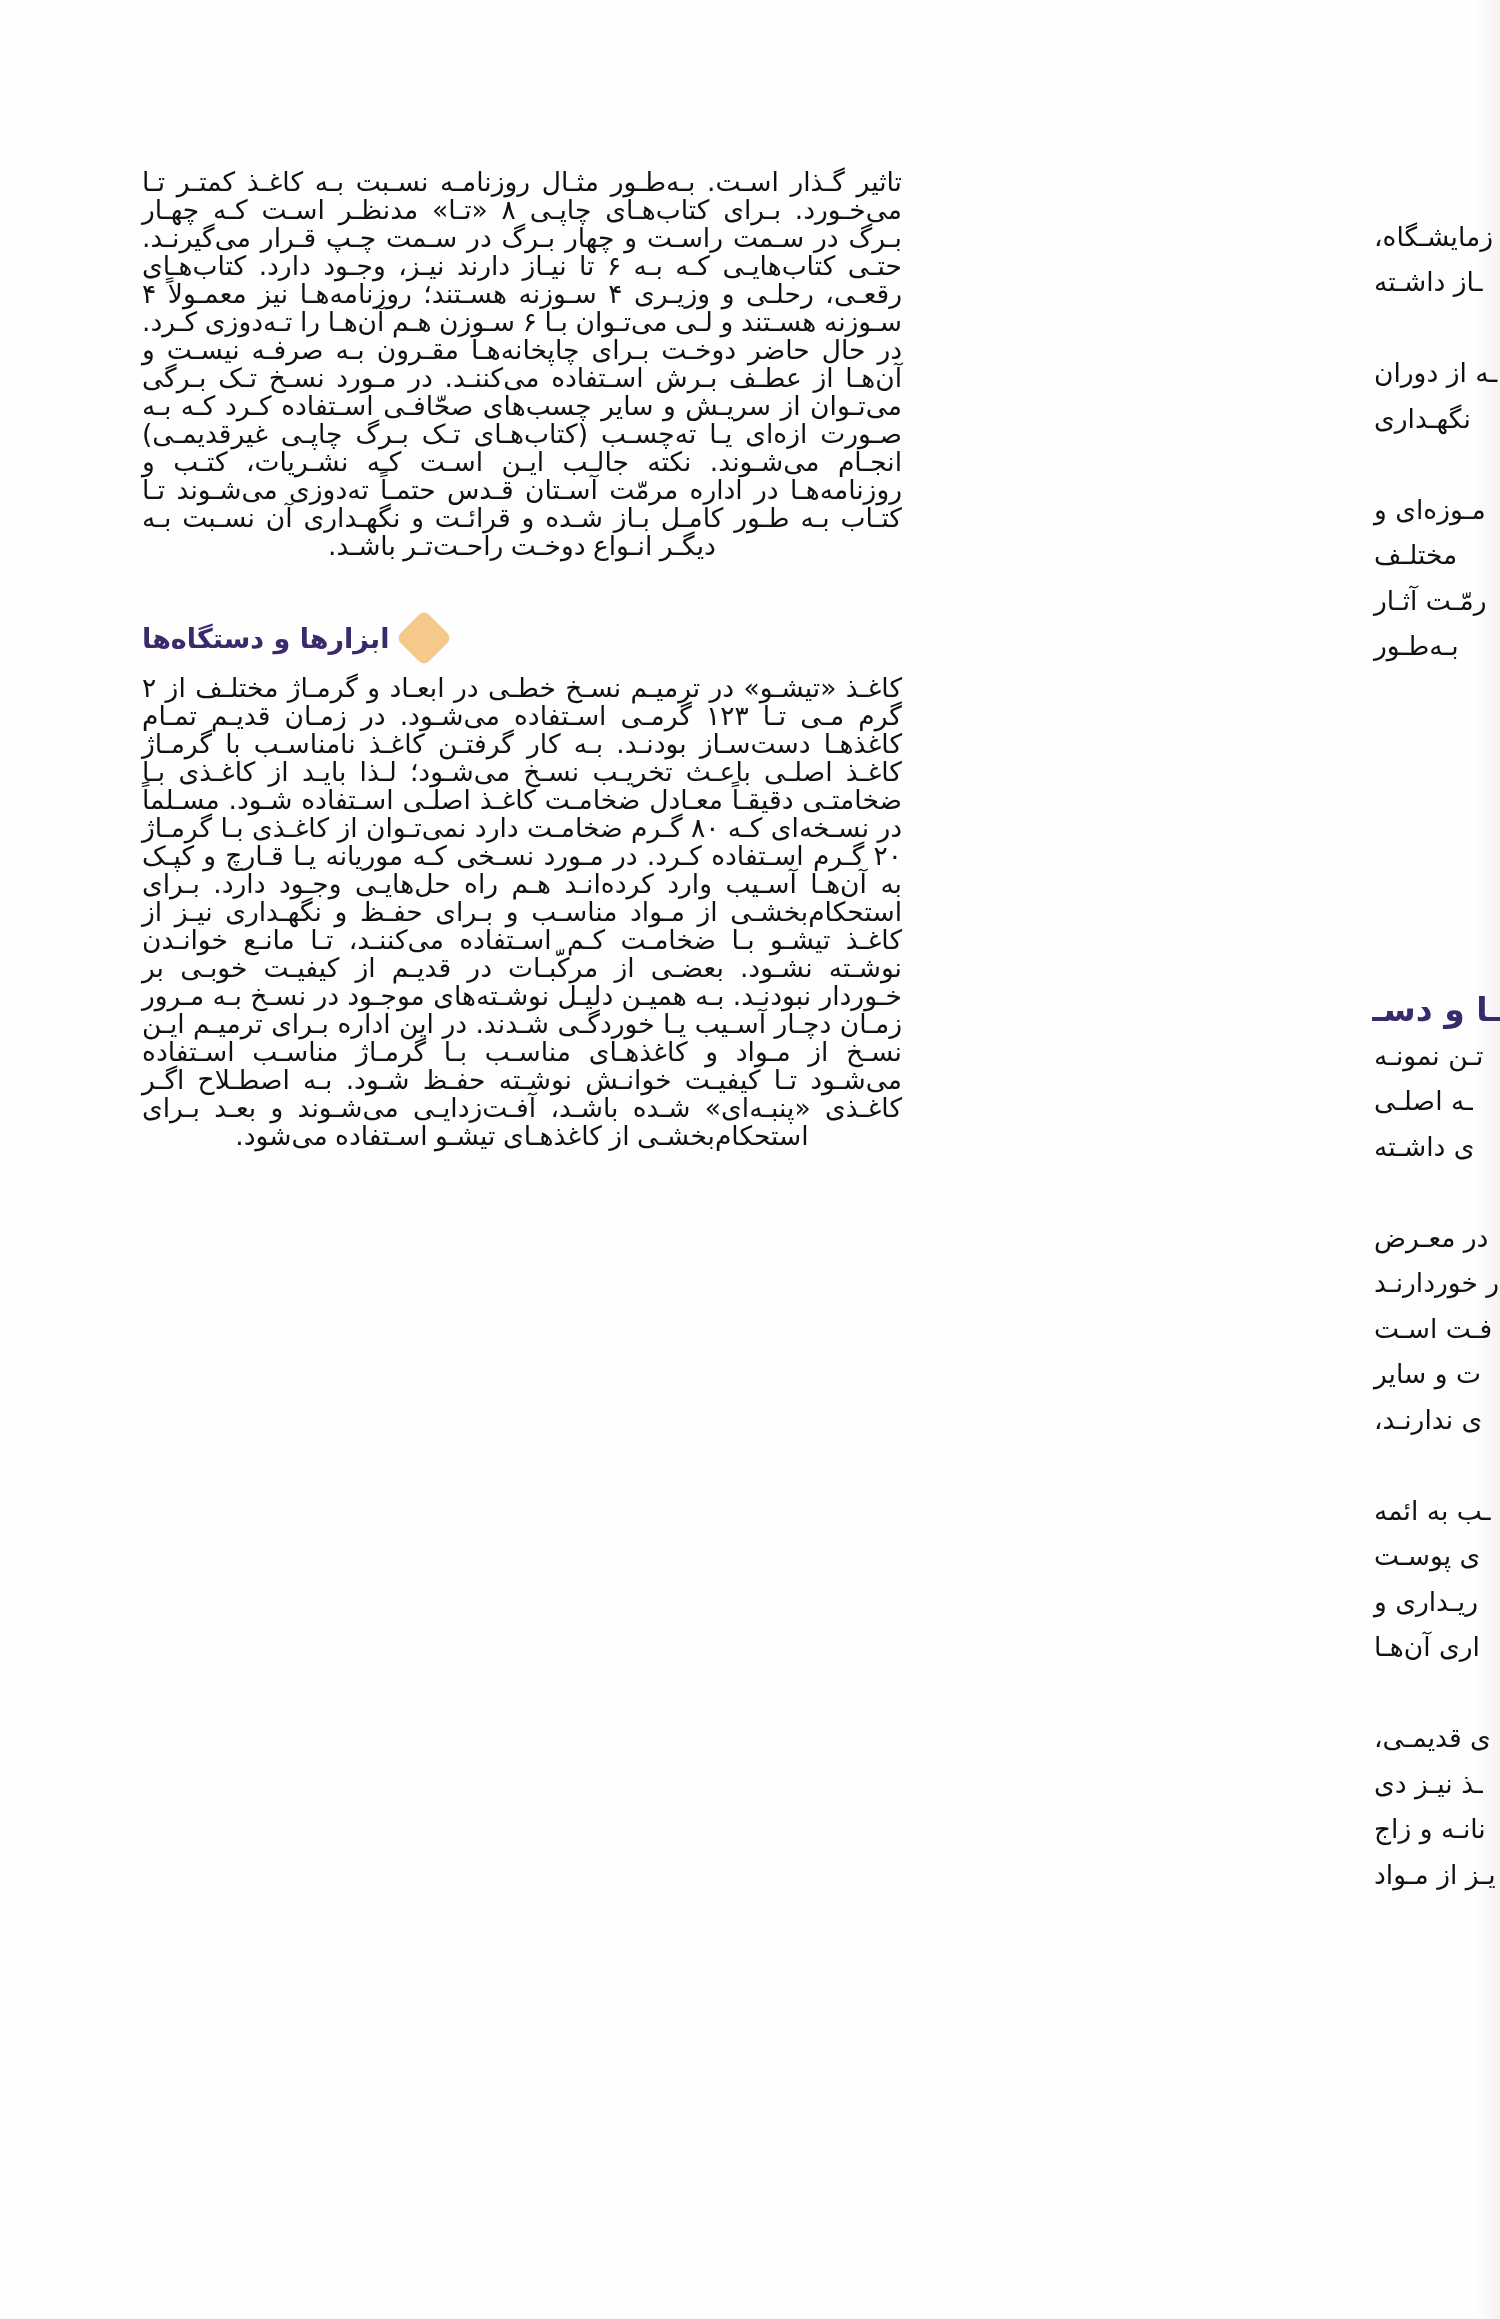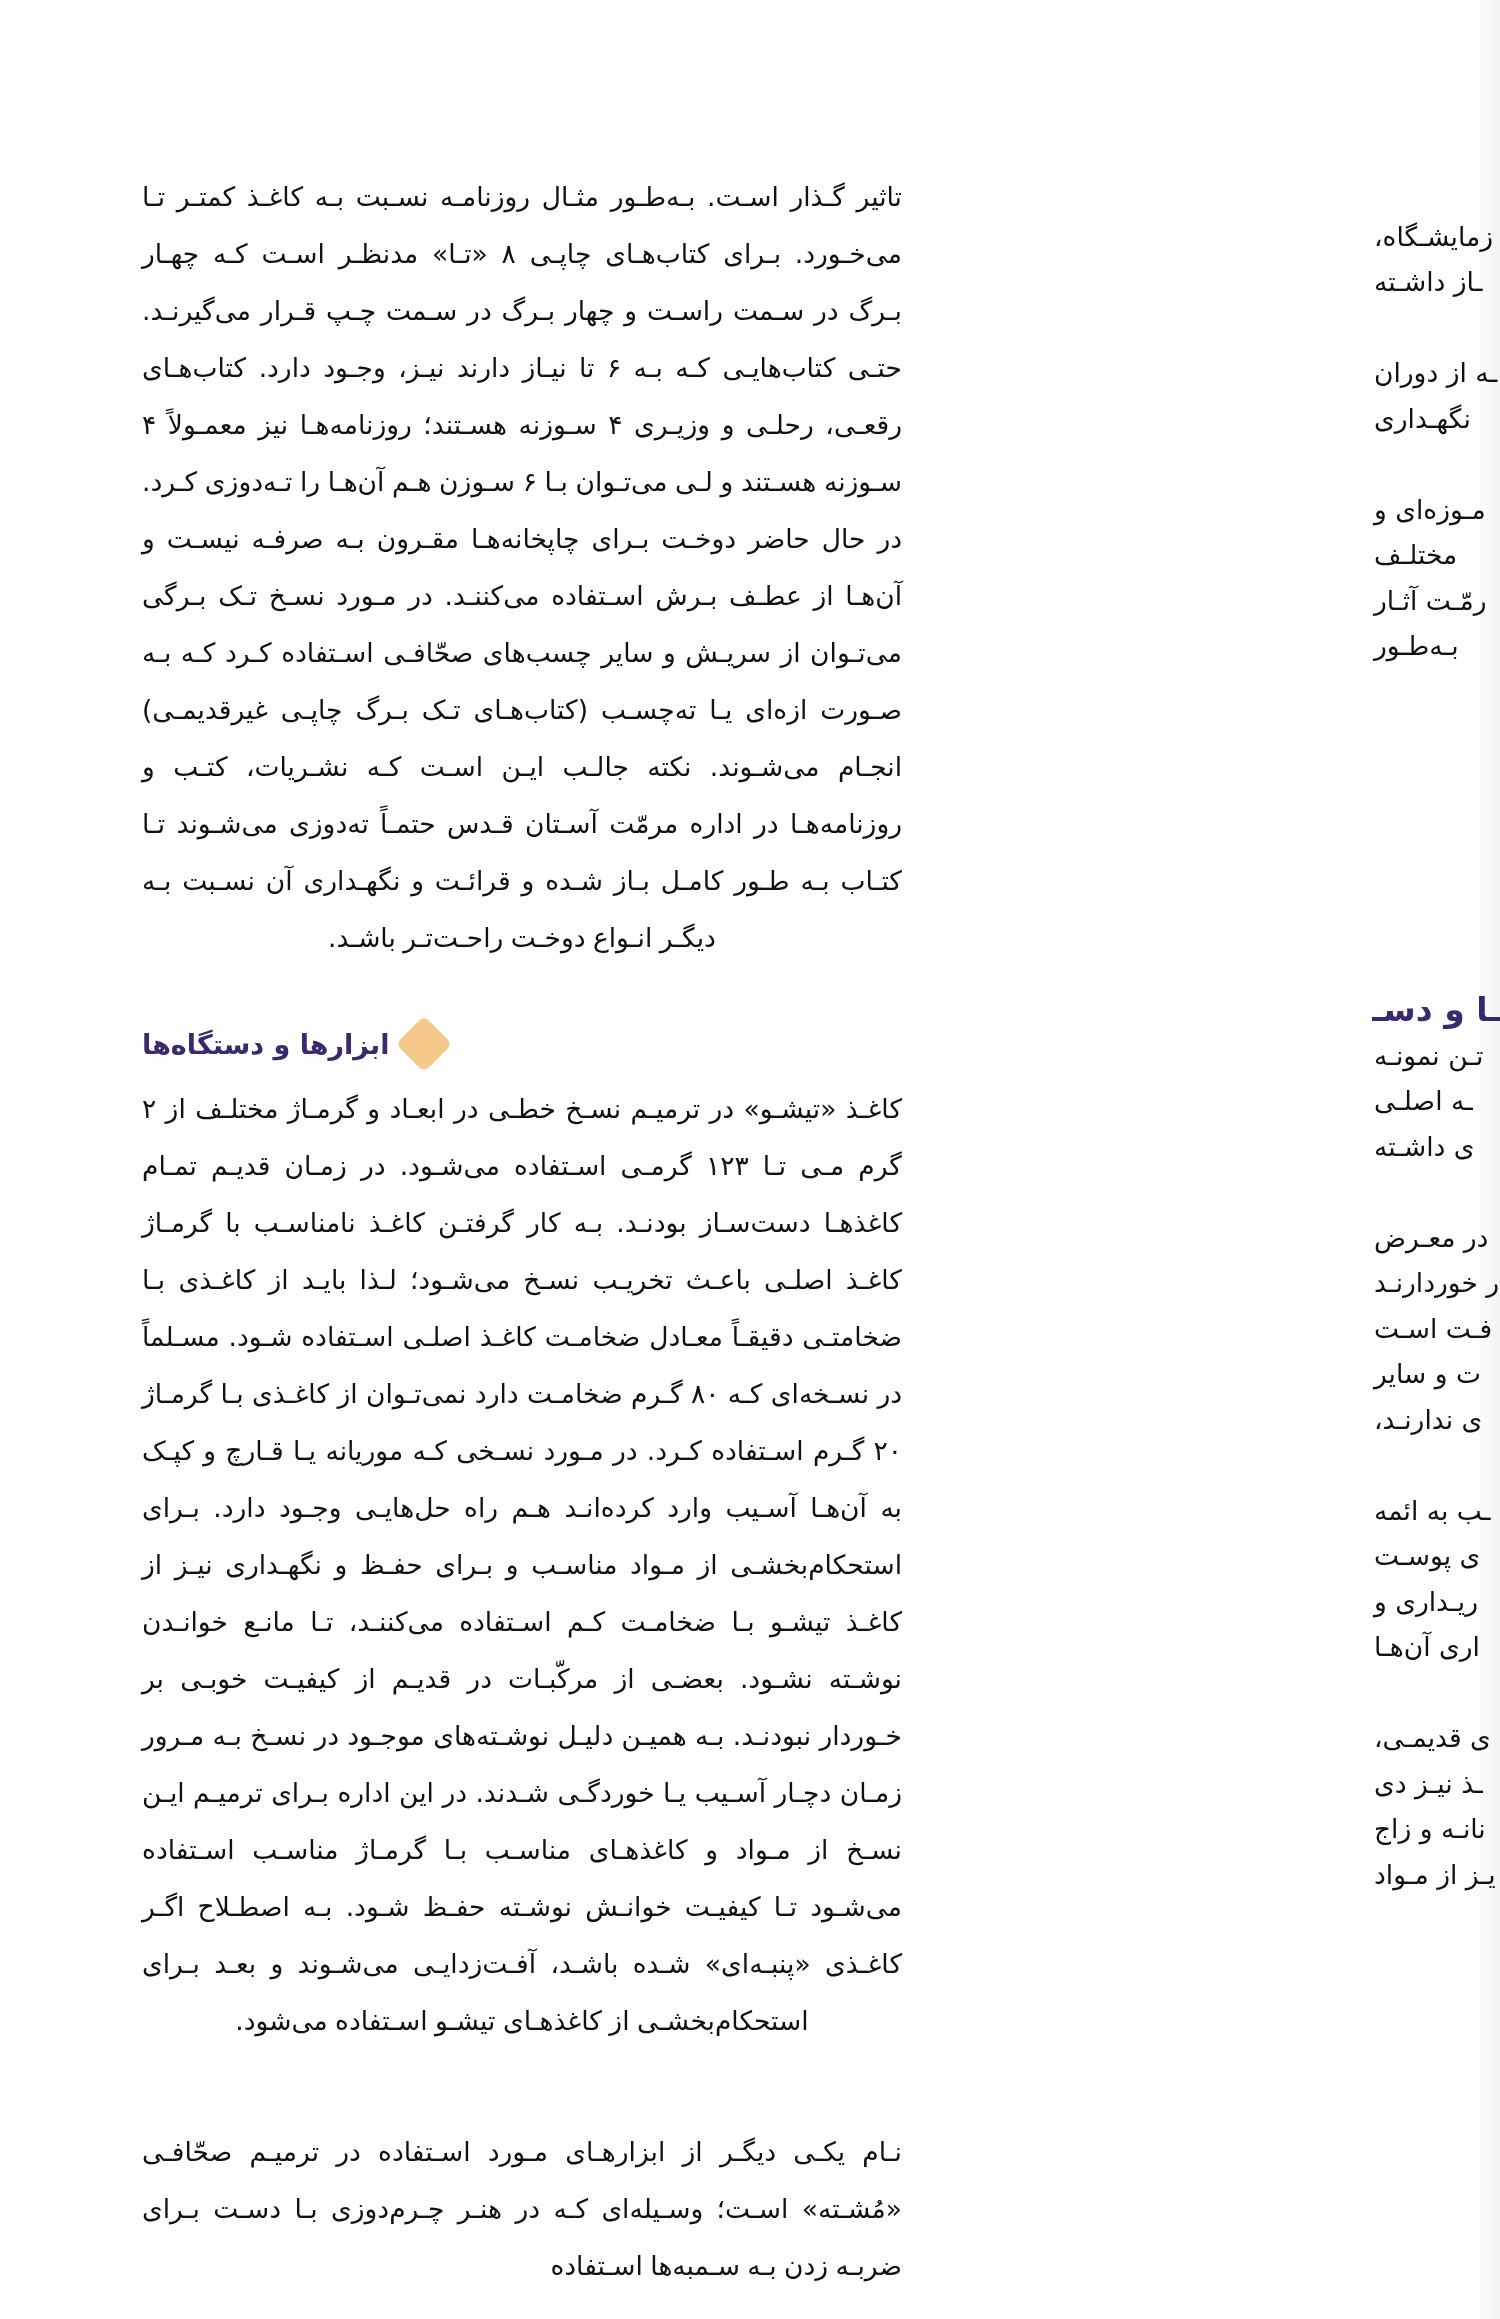--- a/index.html
+++ b/index.html
@@ -23,21 +23,21 @@
     top: 168px;
     right: 598px;          
     width: 760px;
     direction: rtl;
     text-align: justify;
     text-align-last: right;
   }
 
   .para {
     font-size: 26.5px;
-    line-height: 57px;
+    line-height: 28px;
     color: #111111;
     direction: rtl;
     text-align: justify;
     text-align-last: right;
     margin: 0;
     letter-spacing: 0px;
     word-spacing: -1px;
   }
   .para.last-center {
     text-align-last: center;
@@ -131,21 +131,20 @@
 
     <div class="spacer-sm"></div>
 
     <p class="para last-center">کاغـذ «تیشـو» در ترمیـم نسـخ خطـی در ابعـاد و گرمـاژ مختلـف از ۲ گرم مـی تـا ۱۲۳ گرمـی اسـتفاده می‌شـود. در زمـان قدیـم تمـام کاغذهـا دست‌سـاز بودنـد. بـه کار گرفتـن کاغـذ نامناسـب با گرمـاژ کاغـذ اصلـی باعـث تخریـب نسـخ می‌شـود؛ لـذا بایـد از کاغـذی بـا ضخامتـی دقیقـاً معـادل ضخامـت کاغـذ اصلـی اسـتفاده شـود. مسـلماً در نسـخه‌ای کـه ۸۰ گـرم ضخامـت دارد نمی‌تـوان از کاغـذی بـا گرمـاژ ۲۰ گـرم اسـتفاده کـرد. در مـورد نسـخی کـه موریانه یـا قـارچ و کپـک به آن‌هـا آسـیب وارد کرده‌انـد هـم راه حل‌هایـی وجـود دارد. بـرای استحکام‌بخشـی از مـواد مناسـب و بـرای حفـظ و نگهـداری نیـز از کاغـذ تیشـو بـا ضخامـت کـم اسـتفاده می‌کننـد، تـا مانـع خوانـدن نوشـته نشـود. بعضـی از مرکّبـات در قدیـم از کیفیـت خوبـی بر خـوردار نبودنـد. بـه همیـن دلیـل نوشـته‌های موجـود در نسـخ بـه مـرور زمـان دچـار آسـیب یـا خوردگـی شـدند. در این اداره بـرای ترمیـم ایـن نسـخ از مـواد و کاغذهـای مناسـب بـا گرمـاژ مناسـب اسـتفاده می‌شـود تـا کیفیـت خوانـش نوشـته حفـظ شـود. بـه اصطـلاح اگـر کاغـذی «پنبـه‌ای» شـده باشـد، آفـت‌زدایـی می‌شـوند و بعـد بـرای استحکام‌بخشـی از کاغذهـای تیشـو اسـتفاده می‌شود.</p>
 
     <div class="spacer-lg"></div>
 
 
     <div class="spacer-sm"></div>
 
-    <p class="para last-right">نـام یکـی دیگـر از ابزارهـای مـورد اسـتفاده در ترمیـم صحّافـی «مُشـته» اسـت؛ وسـیله‌ای کـه در هنـر چـرم‌دوزی بـا دسـت بـرای ضربـه زدن بـه سـمبه‌ها اسـتفاده</p>
   </div>
 
   <div id="right-column">
     <div class="rc-line blank">زمایشـگاه،</div>
     <div class="rc-line">زمایشـگاه،</div>
     <div class="rc-line">ـاز داشـته</div>
     <div class="rc-line blank"></div>
     <div class="rc-line">ـه از دوران</div>
     <div class="rc-line">نگهـداری</div>
     <div class="rc-line blank"></div>

